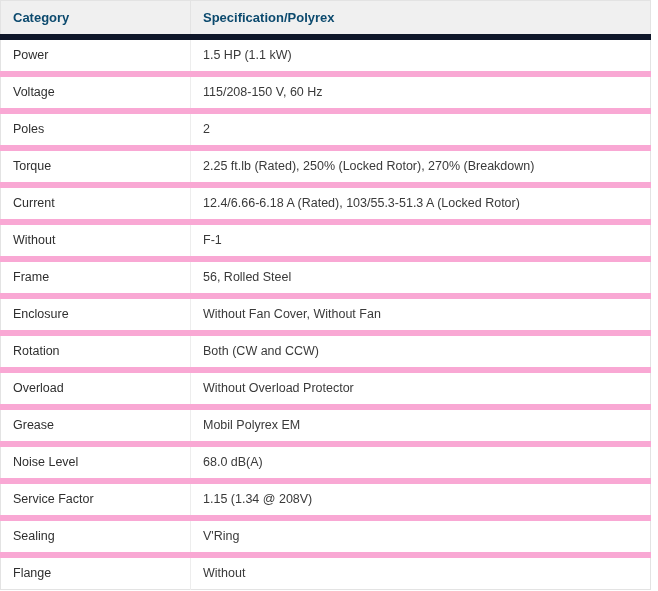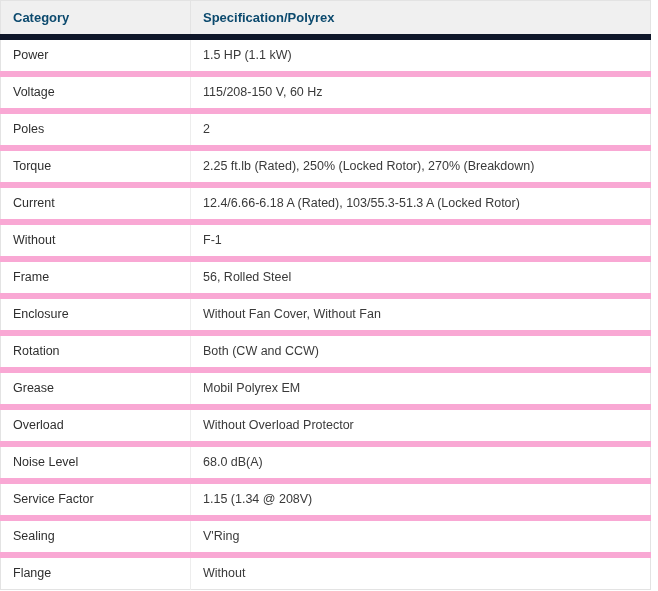--- a/index.html
+++ b/index.html
@@ -115,26 +115,26 @@
       </tr>
       <tr>
         <td class="cell-category">Enclosure</td>
         <td class="cell-spec">Without Fan Cover, Without Fan</td>
       </tr>
       <tr>
         <td class="cell-category">Rotation</td>
         <td class="cell-spec">Both (CW and CCW)</td>
       </tr>
       <tr>
+        <td class="cell-category">Overload</td>
+        <td class="cell-spec">Without Overload Protector</td>
+      </tr>
+      <tr>
         <td class="cell-category">Grease</td>
         <td class="cell-spec">Mobil Polyrex EM</td>
-      </tr>
-      <tr>
-        <td class="cell-category">Overload</td>
-        <td class="cell-spec">Without Overload Protector</td>
       </tr>
       <tr>
         <td class="cell-category">Noise Level</td>
         <td class="cell-spec">68.0 dB(A)</td>
       </tr>
       <tr>
         <td class="cell-category">Service Factor</td>
         <td class="cell-spec">1.15 (1.34 @ 208V)</td>
       </tr>
       <tr>

